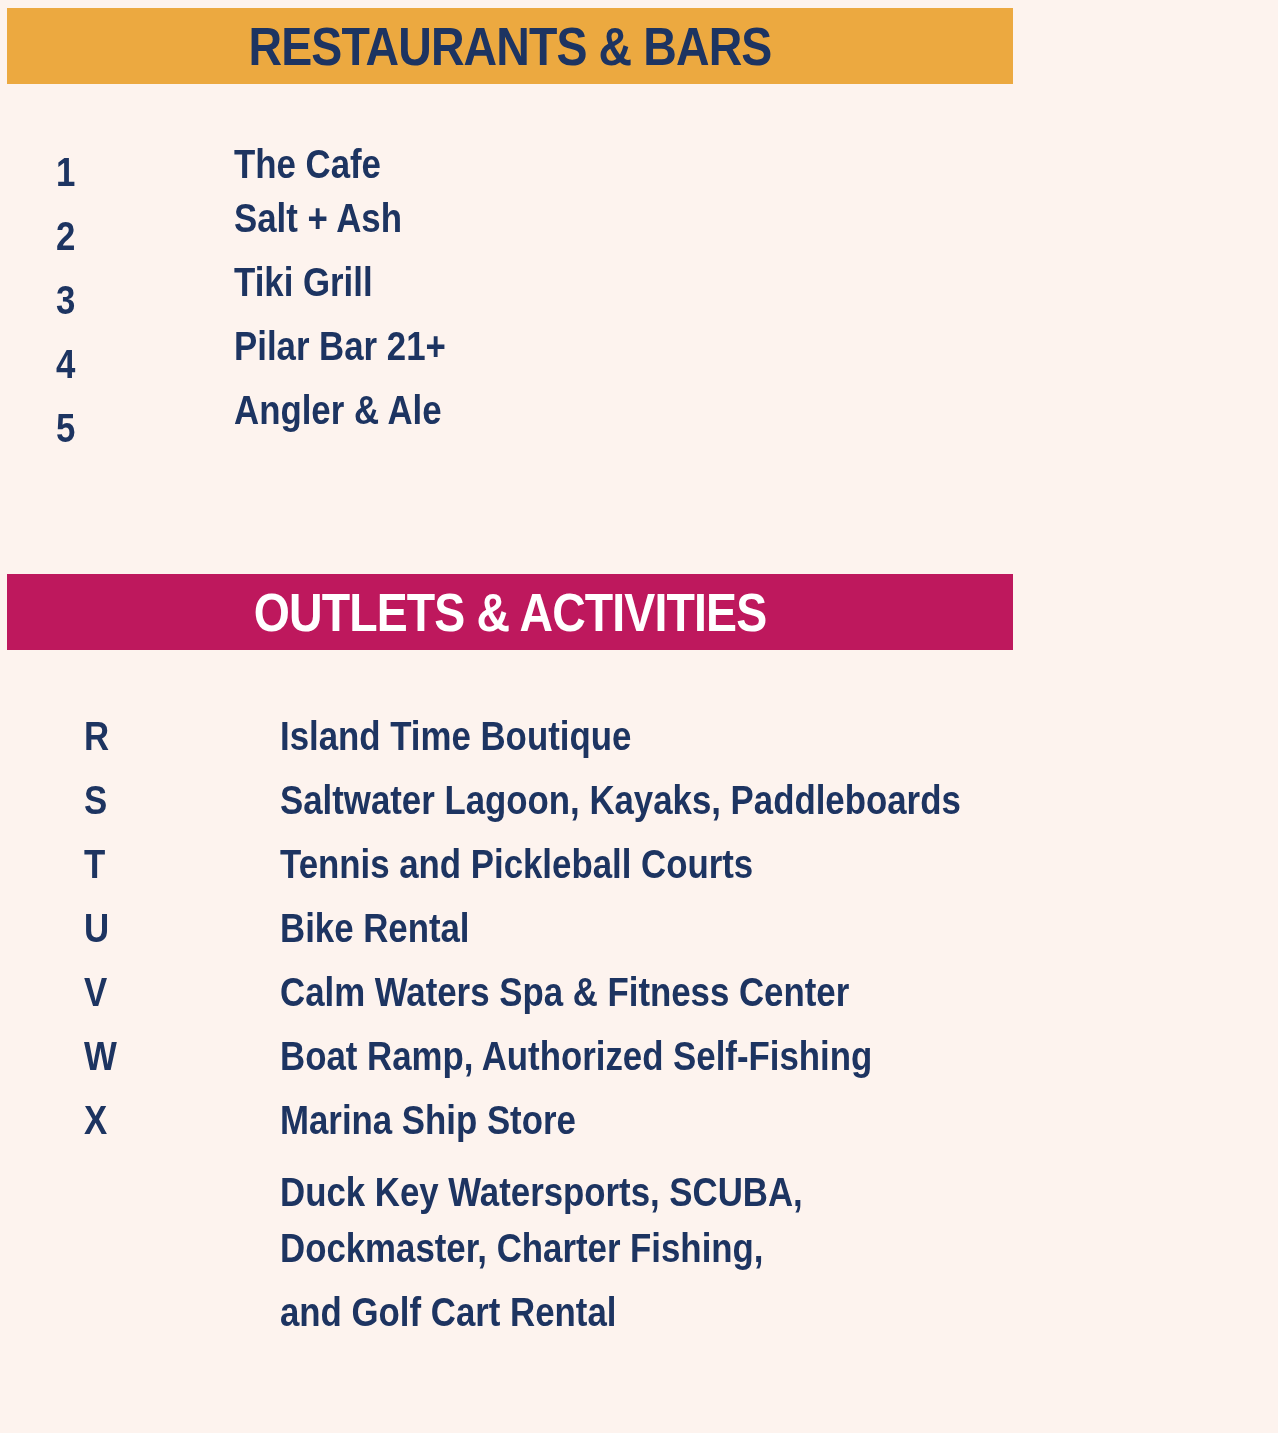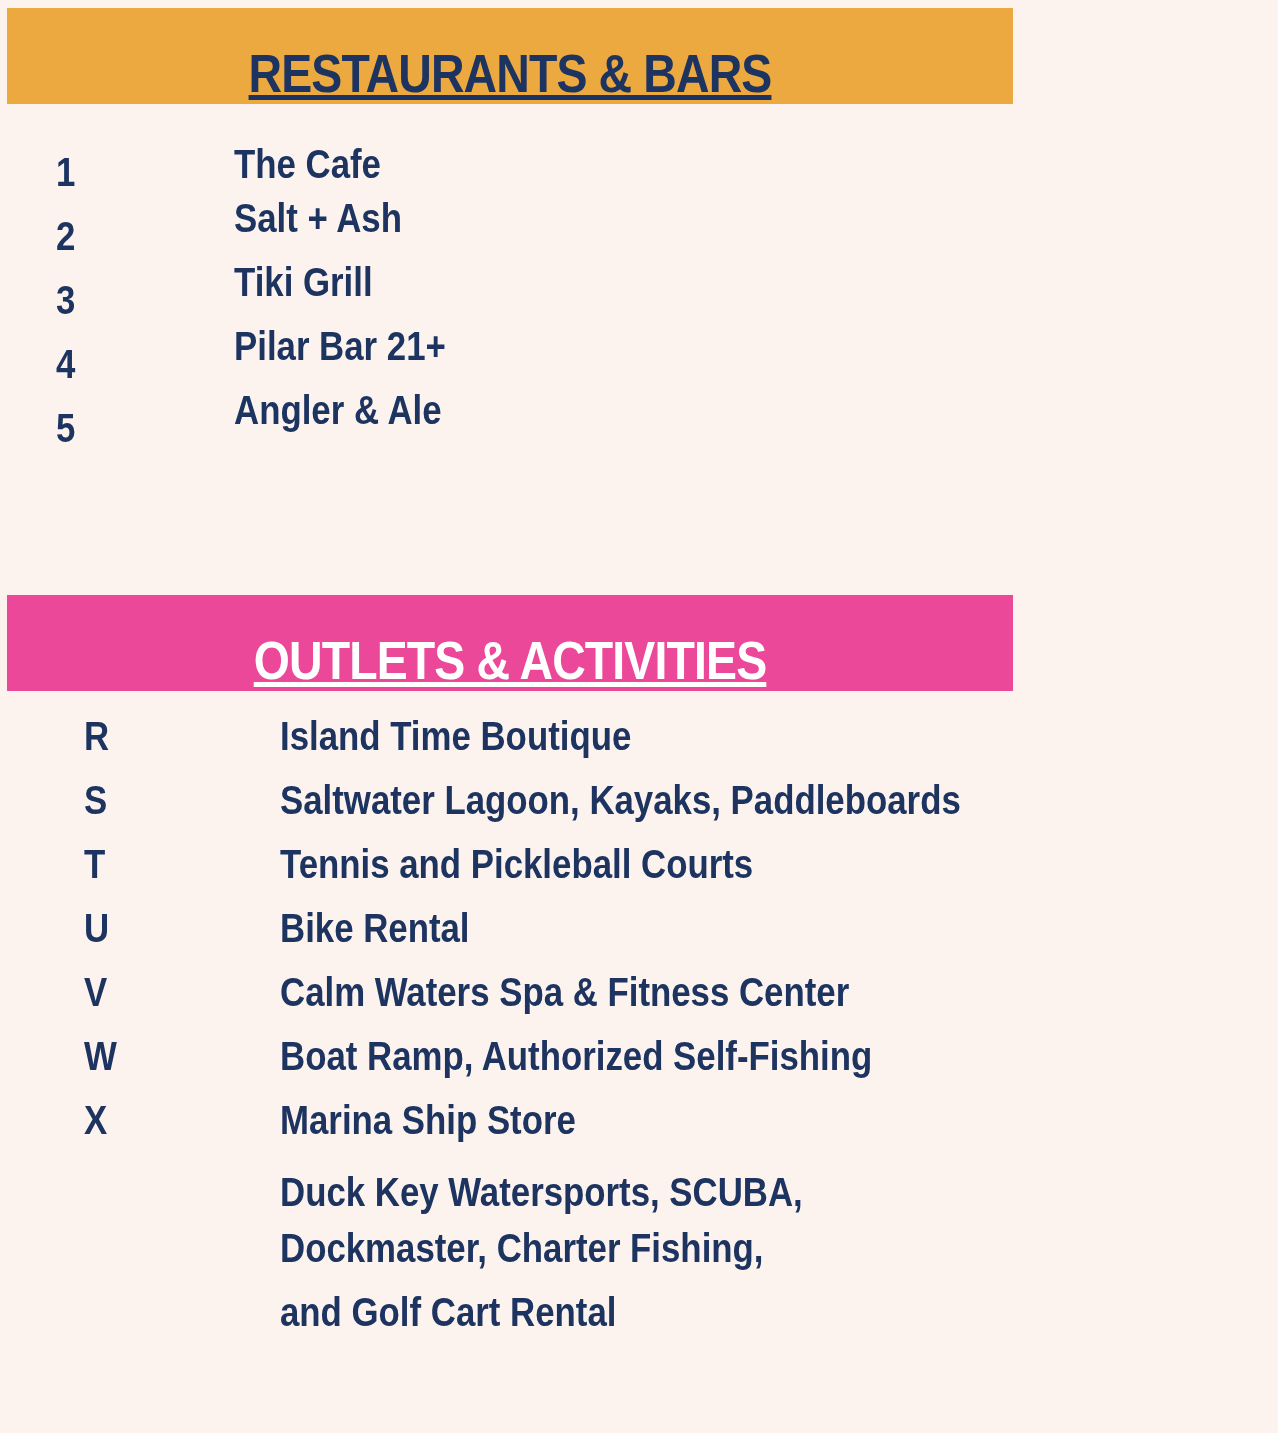--- a/index.html
+++ b/index.html
@@ -1,29 +1,29 @@
 <!DOCTYPE html>
 <html><head>
 <meta charset="utf-8">
 <style>
   html, body { margin:0; padding:0; }
   body {
     width:1278px; height:1433px; background:#fdf3ee; position:relative; overflow:hidden;
     font-family:"Liberation Sans", sans-serif; color:#1d3461;
   }
   .banner {
-    position:absolute; left:7px; width:1006px; height:96px;
-    display:flex; align-items:flex-end; justify-content:center;text-decoration:underline;
+    position:absolute; left:7px; width:1006px; height:76px;
+    display:flex; align-items:center; justify-content:center;
   }
   .banner span {
     font-weight:bold; font-size:54px; letter-spacing:-1px;
     transform:scaleX(0.86); display:inline-block; white-space:nowrap;
   }
   #banner-rest { top:8px; background:#eca940; color:#1d3461; }
-  #banner-out { top:595px; background:#ec4899; color:#ffffff; }
+  #banner-out { top:574px; background:#be185d; color:#ffffff; }
   .row { position:absolute; left:0; height:64px; width:1278px; }
   .key, .label {
     position:absolute; font-weight:bold; font-size:40px; white-space:nowrap;
     transform-origin:left top; transform:scaleX(0.87); line-height:48px;
   }
 </style>
 </head>
 <body>
 
 <div id="banner-rest" class="banner">

